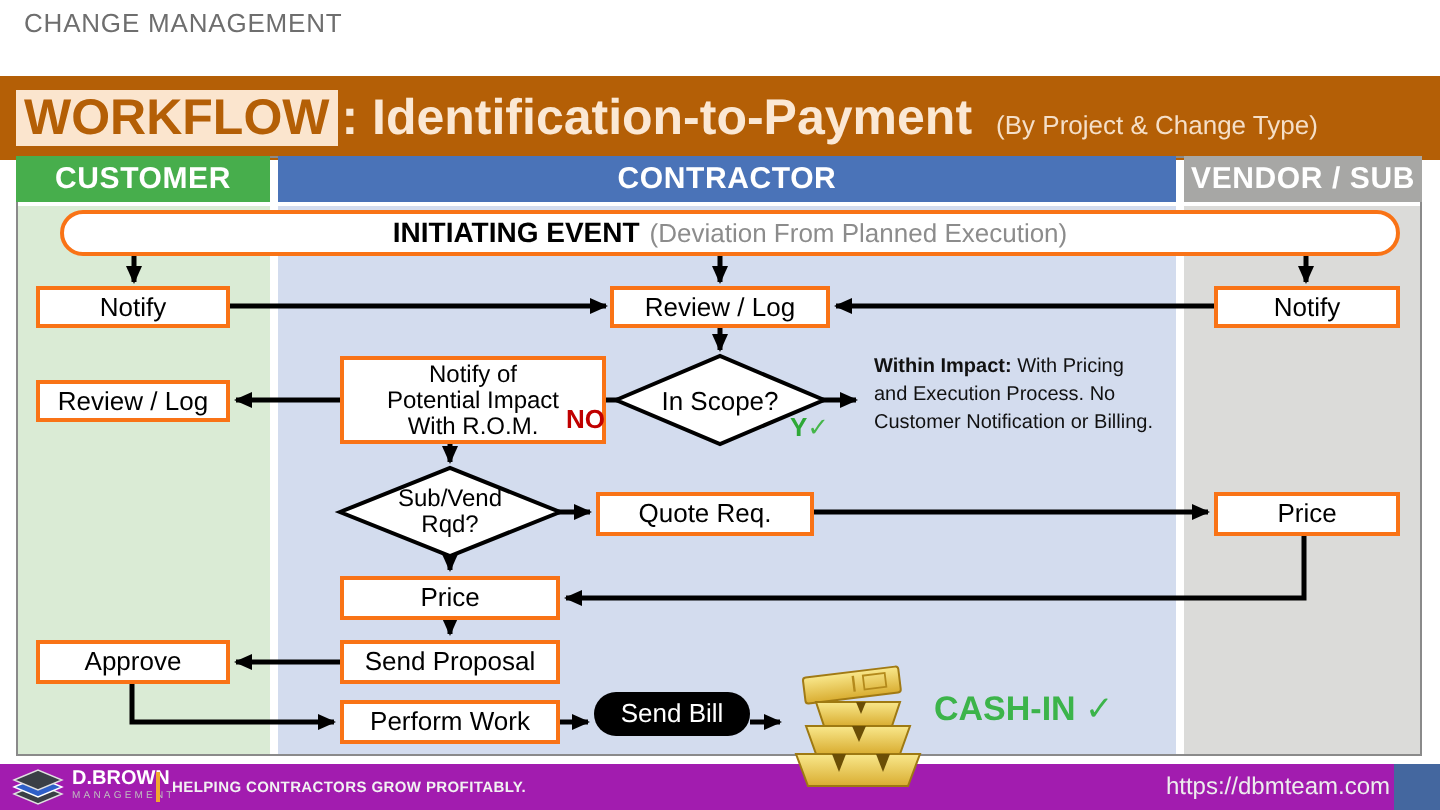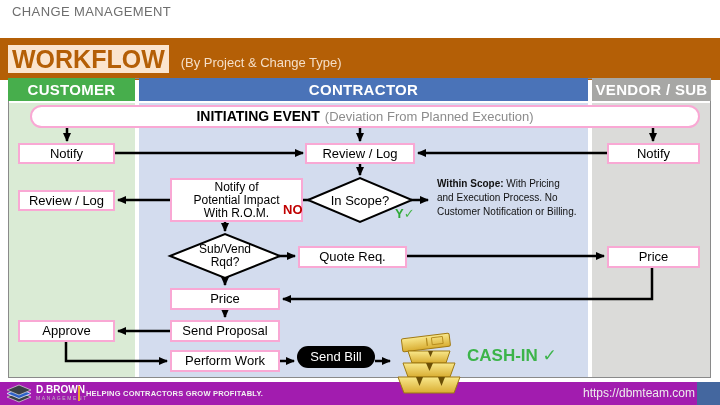--- a/index.html
+++ b/index.html
@@ -2,39 +2,40 @@
 <html><head>
 <meta charset="utf-8">
 <style>
   html,body{margin:0;padding:0;}
   body{
     width:720px;height:405px;position:relative;background:#fff;
     font-family:"Liberation Sans","DejaVu Sans",sans-serif;overflow:hidden;
   }
   .abs{position:absolute;box-sizing:border-box;}
   .node{
-    position:absolute;box-sizing:border-box;background:#fff;border:2px solid #f9a8d4;
+    position:absolute;box-sizing:border-box;background:#fff;border:2px solid #f97316;
     display:flex;align-items:center;justify-content:center;text-align:center;
     font-size:13px;color:#000;z-index:3;line-height:1.05;
   }
   .lane-header{
     position:absolute;box-sizing:border-box;display:flex;align-items:center;justify-content:center;
     color:#fff;font-weight:bold;font-size:15px;z-index:1;letter-spacing:0.3px;
   }
   .lane-body{position:absolute;z-index:0;}
   #arrows{position:absolute;left:0;top:0;z-index:2;pointer-events:none;}
   .lbl{position:absolute;z-index:4;}
 </style>
 </head>
 <body>
 
 <div class="abs" style="left:12px;top:4px;font-size:13px;color:#6E6E6E;letter-spacing:0.4px;">CHANGE MANAGEMENT</div>
 
 <div class="abs" style="left:0;top:38px;width:720px;height:42px;background:#B45F06;display:flex;align-items:center;padding-left:8px;">
   <span style="background:#FBE5CE;color:#B45F06;font-weight:bold;font-size:25px;padding:0 4px;line-height:1.15;">WORKFLOW</span>
+  <span style="color:#FBE8D4;font-weight:bold;font-size:25px;margin-left:2px;white-space:pre;">: Identification-to-Payment</span>
   <span style="color:#F5DFC8;font-size:13px;margin-left:12px;padding-top:7px;">(By Project &amp; Change Type)</span>
 </div>
 
 <div class="lane-body" style="left:9px;top:103px;width:126px;height:274px;background:#DAEBD5;"></div>
 <div class="lane-body" style="left:139px;top:103px;width:449px;height:274px;background:#D3DCEE;"></div>
 <div class="lane-body" style="left:592px;top:103px;width:119px;height:274px;background:#DBDBD9;"></div>
 
 <div class="abs" style="left:8px;top:78px;width:703px;height:300px;border:1px solid #8a8a8a;z-index:1;"></div>
 
 <div class="lane-header" style="left:8px;top:78px;width:127px;height:23px;background:#47AE4C;">
@@ -111,21 +112,21 @@
   <div>Sub/Vend</div>
   <div>Rqd?</div>
 </div>
 
 <div class="lbl" style="left:283px;top:202px;color:#C00000;font-weight:bold;font-size:13px;">NO</div>
 <div class="lbl" style="left:395px;top:206px;font-size:13px;">
   <span style="color:#2EA836;font-weight:bold;">Y</span><span style="color:#45B649;">✓</span>
 </div>
 
 <div class="lbl" style="left:437px;top:177px;font-size:10px;line-height:14px;color:#111;white-space:nowrap;">
-  <div><span style="font-weight:bold;">Within Scope:</span><span> With Pricing</span></div>
+  <div><span style="font-weight:bold;">Within Impact:</span><span> With Pricing</span></div>
   <div>and Execution Process. No</div>
   <div>Customer Notification or Billing.</div>
 </div>
 
 <svg class="abs" style="left:392px;top:327px;z-index:6;" width="74" height="70" viewBox="0 0 74 70">
   <g transform="rotate(-7 34 16)">
     <rect x="10" y="9" width="48" height="13" rx="1.5" fill="url(#gold2)" stroke="#A17A14"></rect>
     <rect x="40" y="11.5" width="11" height="7" fill="none" stroke="#B48A1C" stroke-width="0.9"></rect>
     <line x1="35" y1="11" x2="35" y2="19" stroke="#B48A1C" stroke-width="1.2"></line>
   </g>

